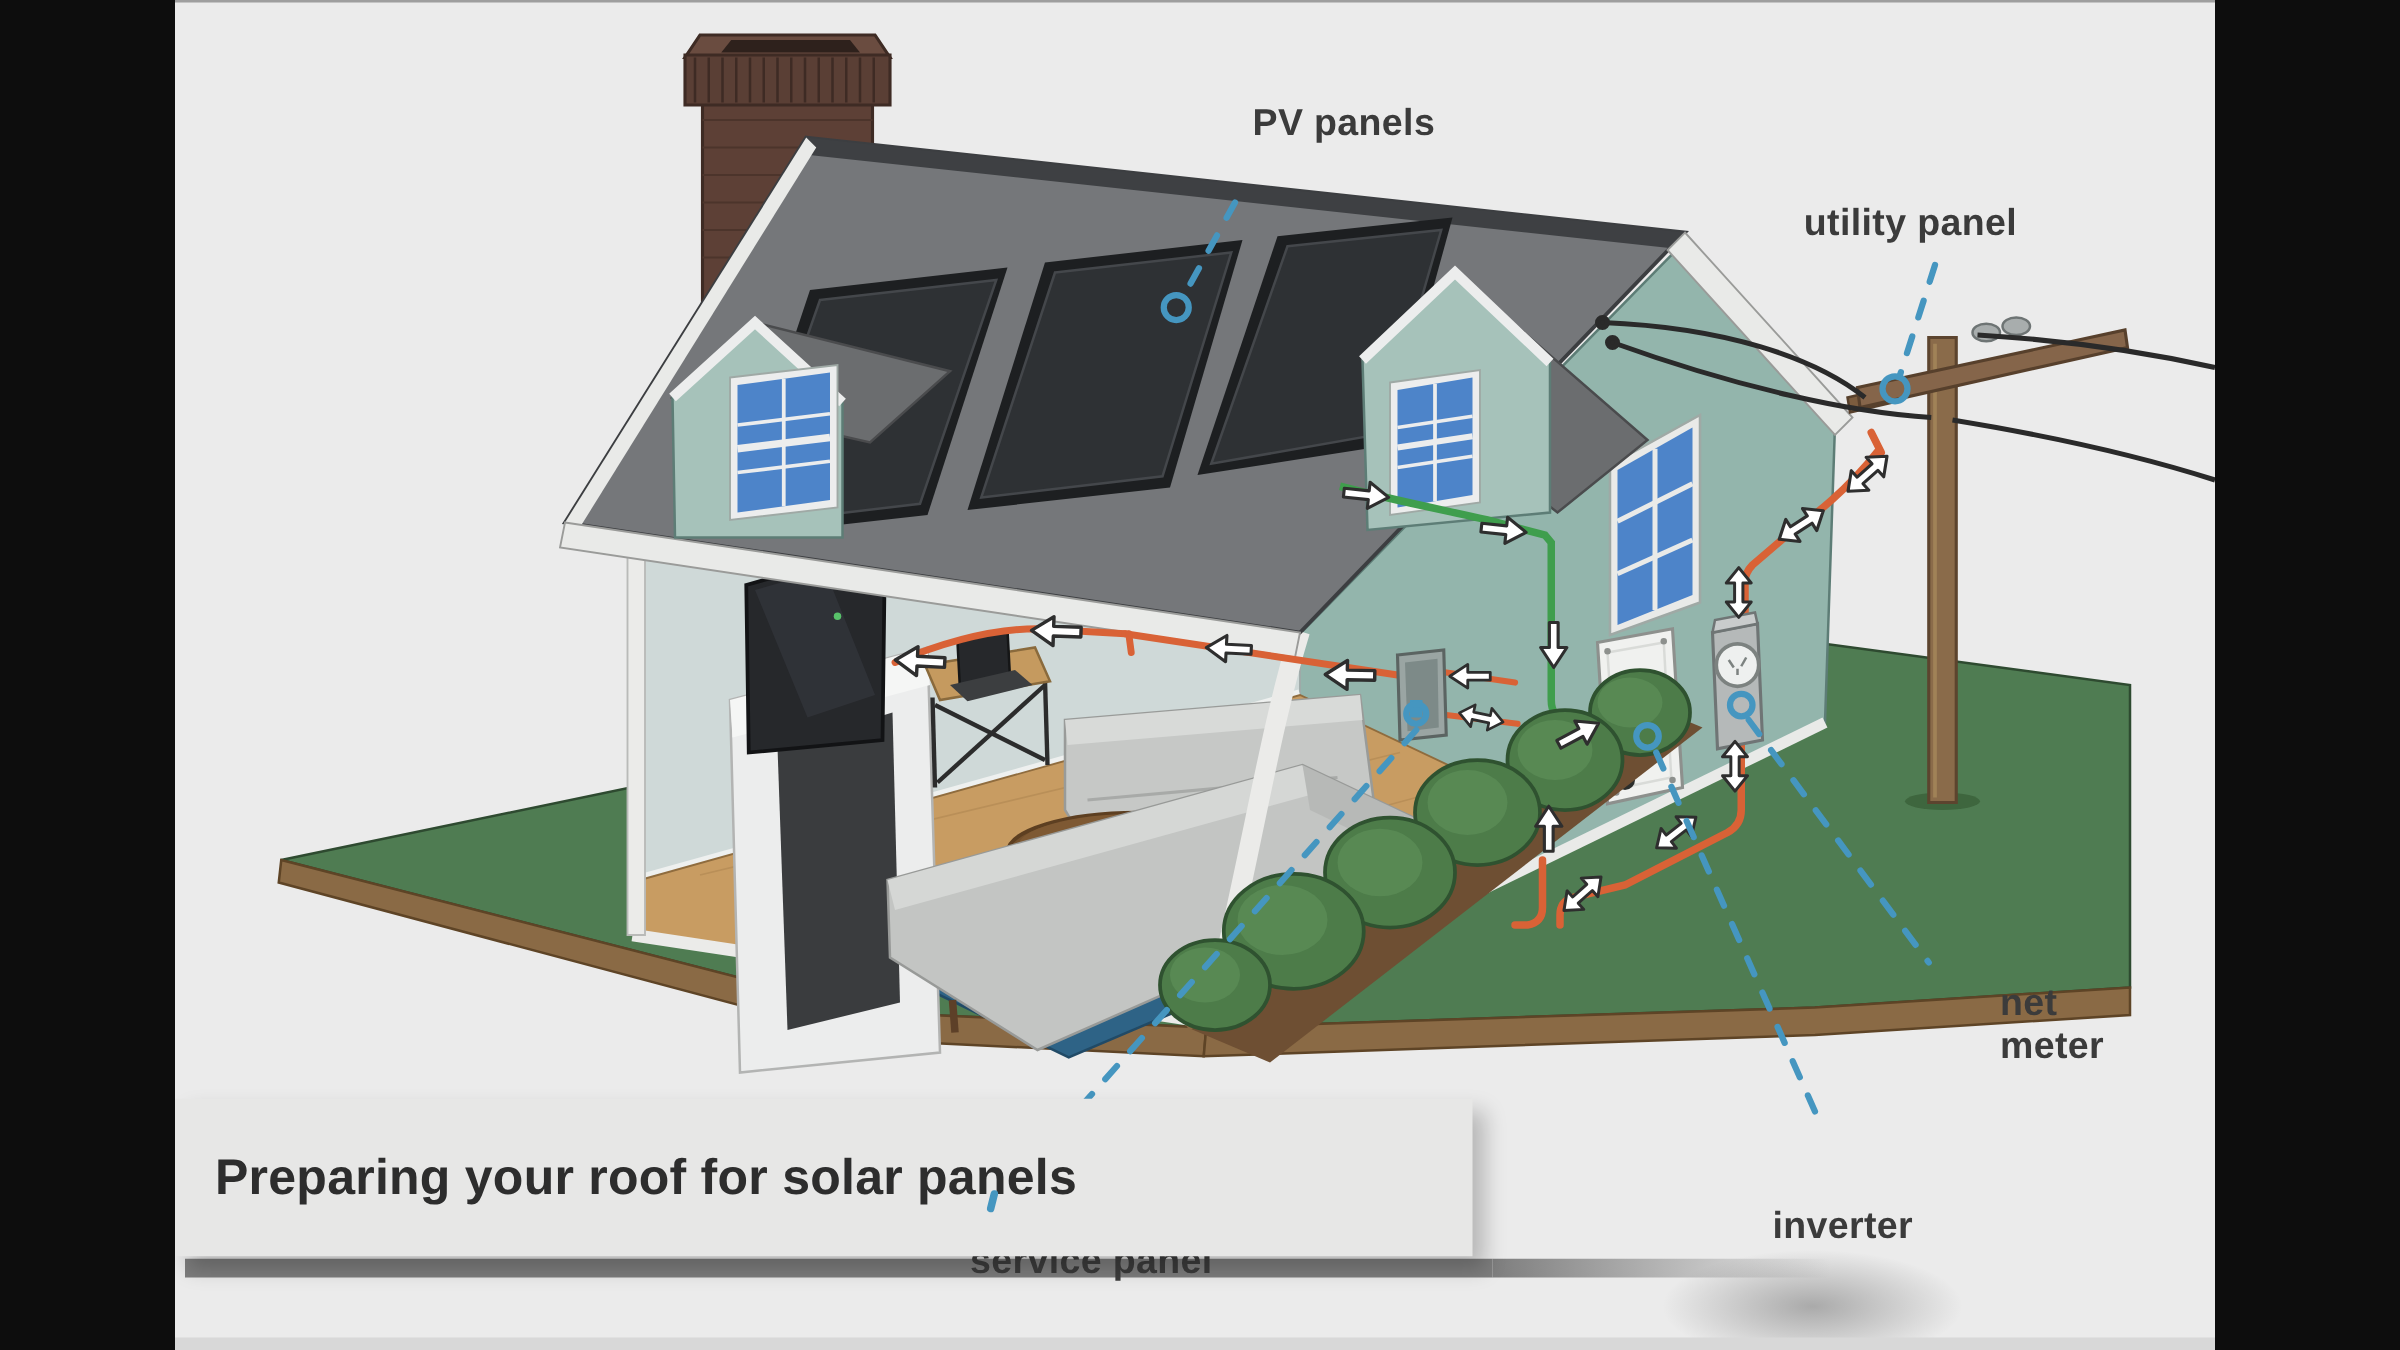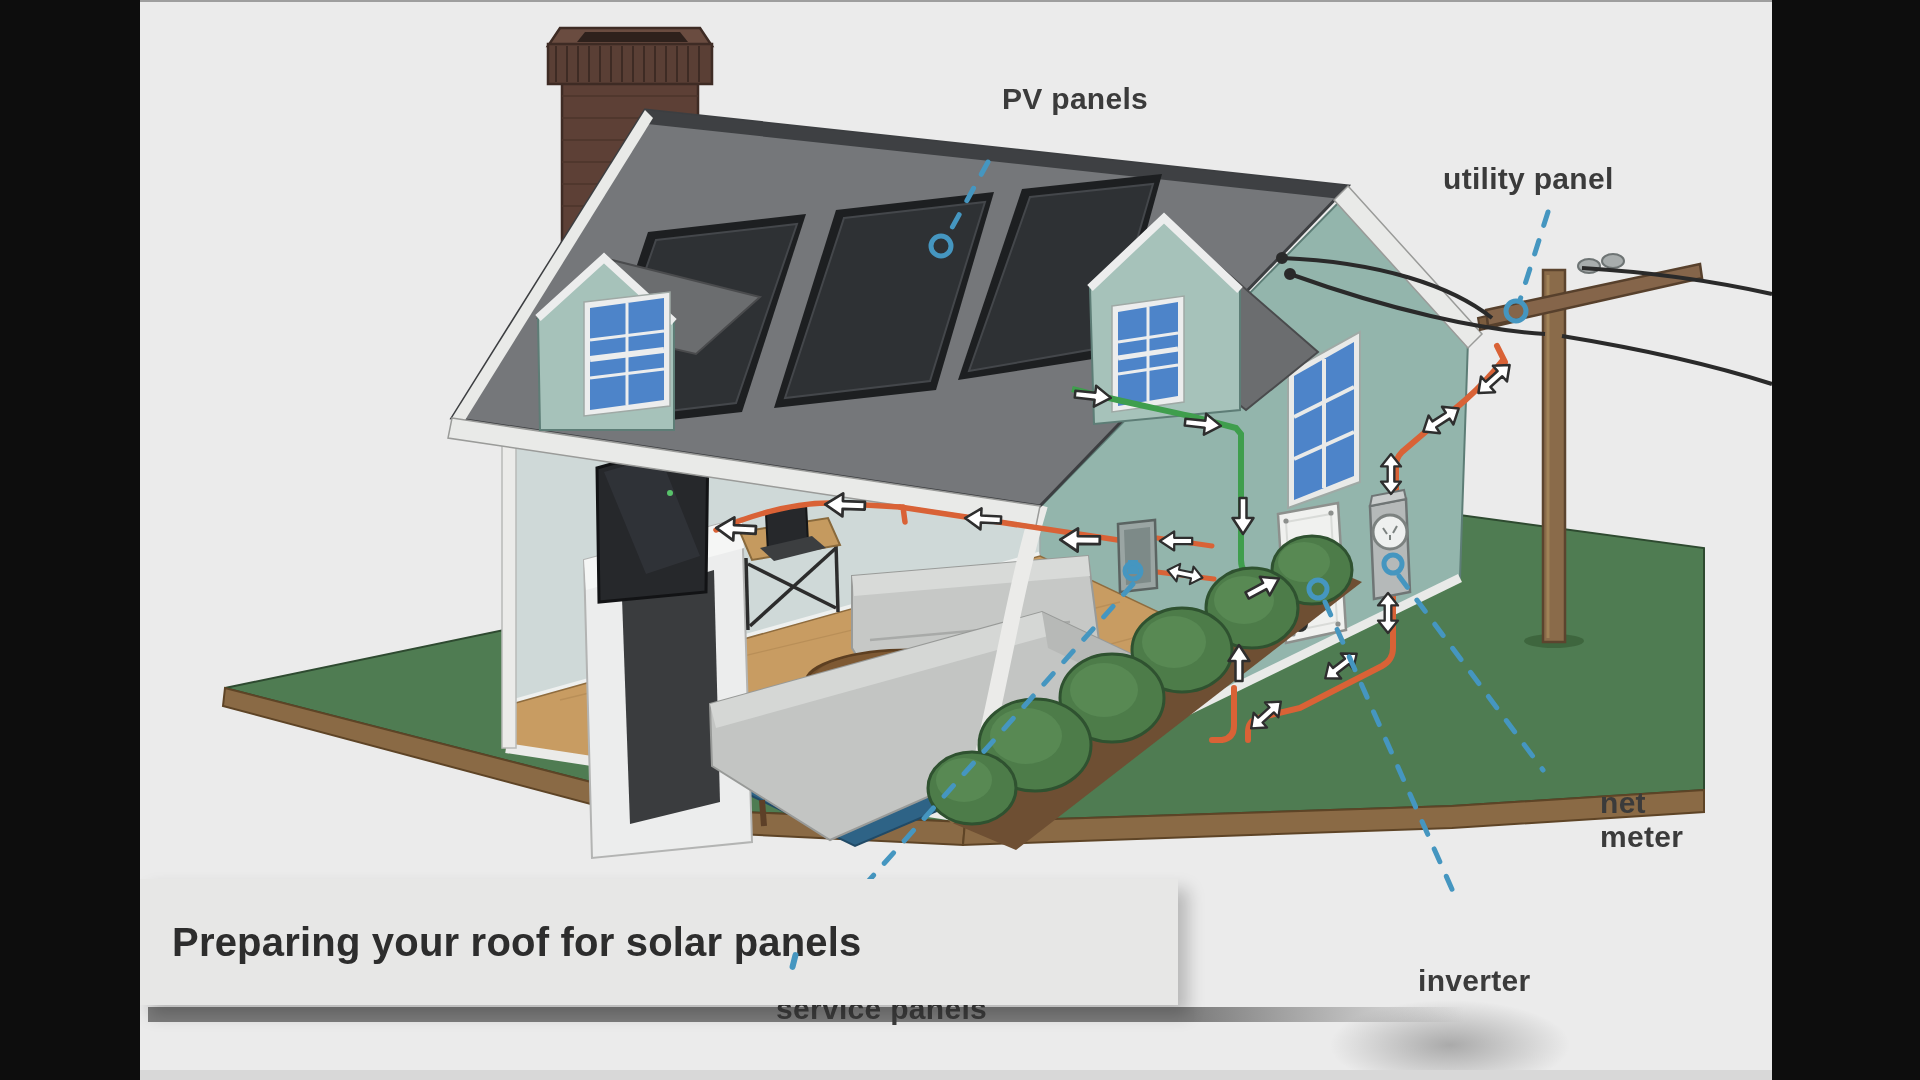--- a/index.html
+++ b/index.html
@@ -347,21 +347,21 @@
       <circle cx="1318" cy="589" r="9"></circle>
       <circle cx="1393" cy="564" r="9"></circle>
     </g>
   </svg>
 
   <div class="lbl" style="left:1002px;top:82px;">PV panels</div>
   <div class="lbl" style="left:1443px;top:162px;">utility panel</div>
   <div class="lbl" style="left:1600px;top:786px;">net
 meter</div>
   <div class="lbl" style="left:1418px;top:940px;margin-top:24px;">inverter</div>
-  <div class="lbl" id="service-panel-label" style="left:776px;top:992px;">service panels</div>
+  <div class="lbl" id="service-panel-label" style="left:776px;top:992px;">service panel</div>
 
   <div id="shadow-blob"></div>
   <div id="bar-under"></div>
   <div id="bar-under-fade"></div>
 
   <div id="title-banner">
     <div class="title">Preparing your roof for solar panels</div>
   </div>
   <div id="leader-dash-over"></div>
 

